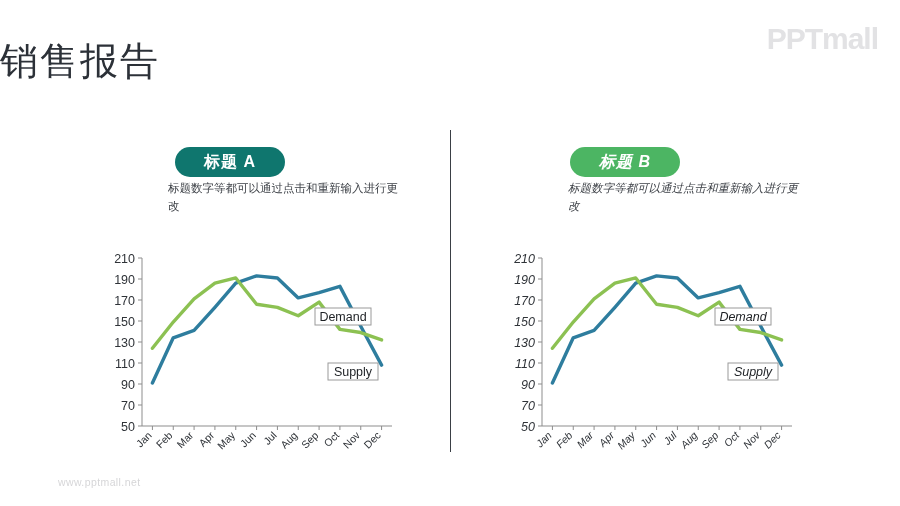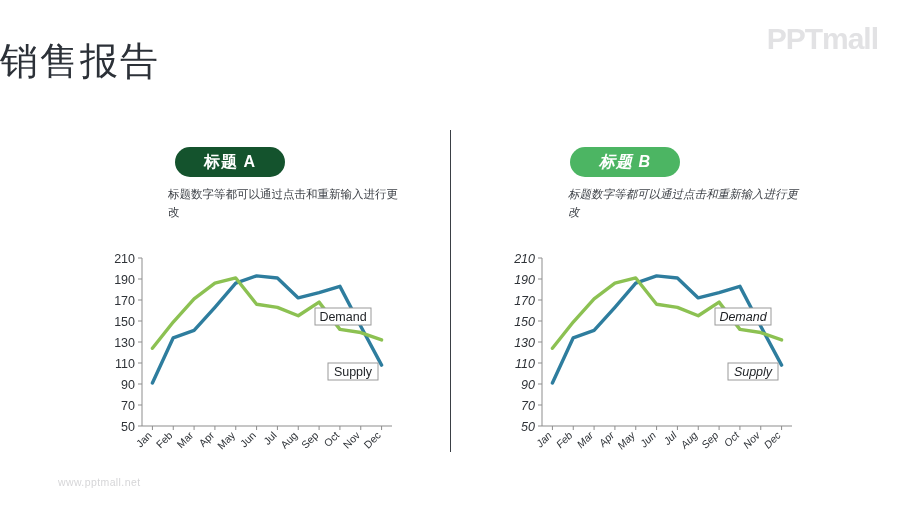--- a/index.html
+++ b/index.html
@@ -32,25 +32,25 @@
   .panel{position:absolute;top:0;width:450px;height:506px;}
   .panel-left{left:0;}
   .panel-right{left:450px;font-style:italic;}
 
   .pill{
     position:absolute;top:147px;
     width:110px;height:30px;border-radius:15px;
     display:flex;align-items:center;justify-content:center;
     color:#ffffff;font-size:16px;font-weight:bold;letter-spacing:1px;
   }
-  .panel-left  .pill{left:175px;background:#14532d;}
+  .panel-left  .pill{left:175px;background:#0f766e;}
   .panel-right .pill{left:120px;background:#4cb563;}
 
   .desc{
-    position:absolute;top:186px;
+    position:absolute;top:180px;
     width:230px;font-size:11.5px;line-height:1.55;color:#3b3f45;
   }
   .panel-left  .desc{left:168px;}
   .panel-right .desc{left:118px;}
 
   
   .chart{position:absolute;top:250px;width:300px;height:215px;}
   .panel-left  .chart{left:100px;}
   .panel-right .chart{left:50px;}
   .chart svg{display:block;}

